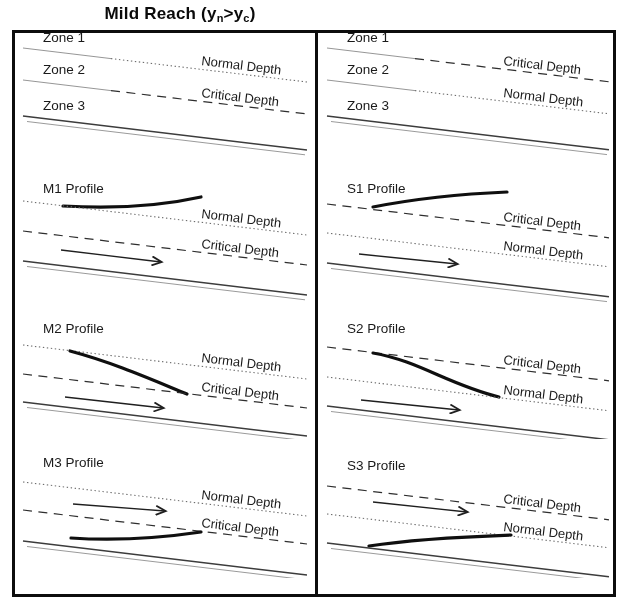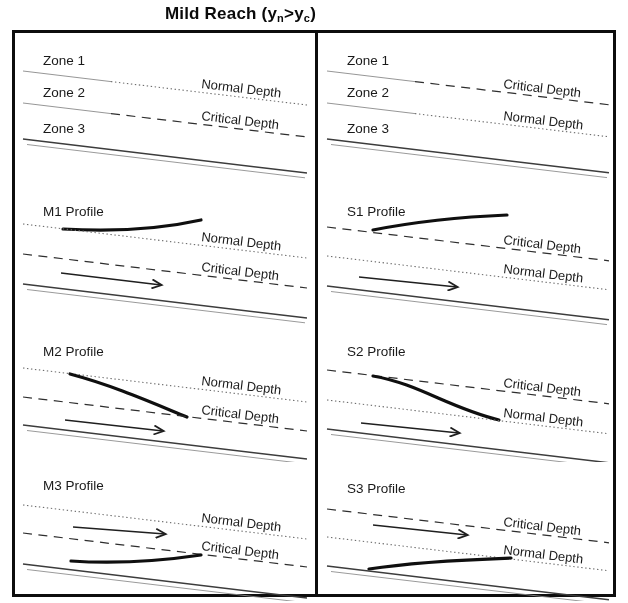--- a/index.html
+++ b/index.html
@@ -12,42 +12,42 @@
     font-size:17px;font-weight:700;color:#0a0a0a;letter-spacing:.2px;
   }
   .subscr{font-size:11px;position:relative;top:3px;font-weight:700;}
   #frame{
     position:absolute;left:12px;top:30px;width:604px;height:567px;
     border:3px solid #0d0d0d;box-sizing:border-box;background:#ffffff;
   }
   #divider{
     position:absolute;left:315px;top:33px;width:3px;height:561px;background:#0d0d0d;
   }
-  .col{position:absolute;top:40px;height:561px;overflow:hidden;}
+  .col{position:absolute;top:17px;height:561px;overflow:hidden;}
   #col-mild{left:15px;width:301px;}
   #col-steep{left:319px;width:294px;}
   .panel{position:absolute;left:0;}
   .p1{top:5px;}  .p2{top:157px;}  .p3{top:292px;}  .p4{top:425px;}
   text{font-family:"Liberation Sans",sans-serif;fill:#1a1a1a;}
   .lbl{font-size:13.5px;}
   .dlbl{font-size:13px;}
   .dot{stroke:#6e6e6e;stroke-width:1.1;stroke-dasharray:1.4 2.6;}
   .dash{stroke:#2e2e2e;stroke-width:1.2;stroke-dasharray:9 6.5;}
   .lead{stroke:#8a8a8a;stroke-width:0.9;}
   .bed1{stroke:#3c3c3c;stroke-width:1.5;}
   .bed2{stroke:#8f8f8f;stroke-width:0.9;}
   .curve{stroke:#0f0f0f;stroke-width:3.2;fill:none;stroke-linecap:round;}
   .arrow{stroke:#1f1f1f;stroke-width:1.3;}
 </style>
 </head>
 <body>
 
 <div id="stage">
 
-  <div class="title" style="left:12px;width:304px;text-align:right;"><span>Mild Reach (y</span><span class="subscr">n</span><span>&gt;y</span><span class="subscr">c</span><span>)</span></div>
+  <div class="title" style="left:28px;width:304px;"><span>Mild Reach (y</span><span class="subscr">n</span><span>&gt;y</span><span class="subscr">c</span><span>)</span></div>
 
   <div id="frame"></div>
   <div id="divider"></div>
 
   <svg width="0" height="0" style="position:absolute">
     <defs>
       <marker id="ah" viewBox="0 0 10 8" refX="8" refY="4" markerWidth="10" markerHeight="8" orient="auto">
         <polyline points="1,0.5 8.5,4 1,7.5" fill="none" stroke="#1f1f1f" stroke-width="1.4"></polyline>
       </marker>
     </defs>

